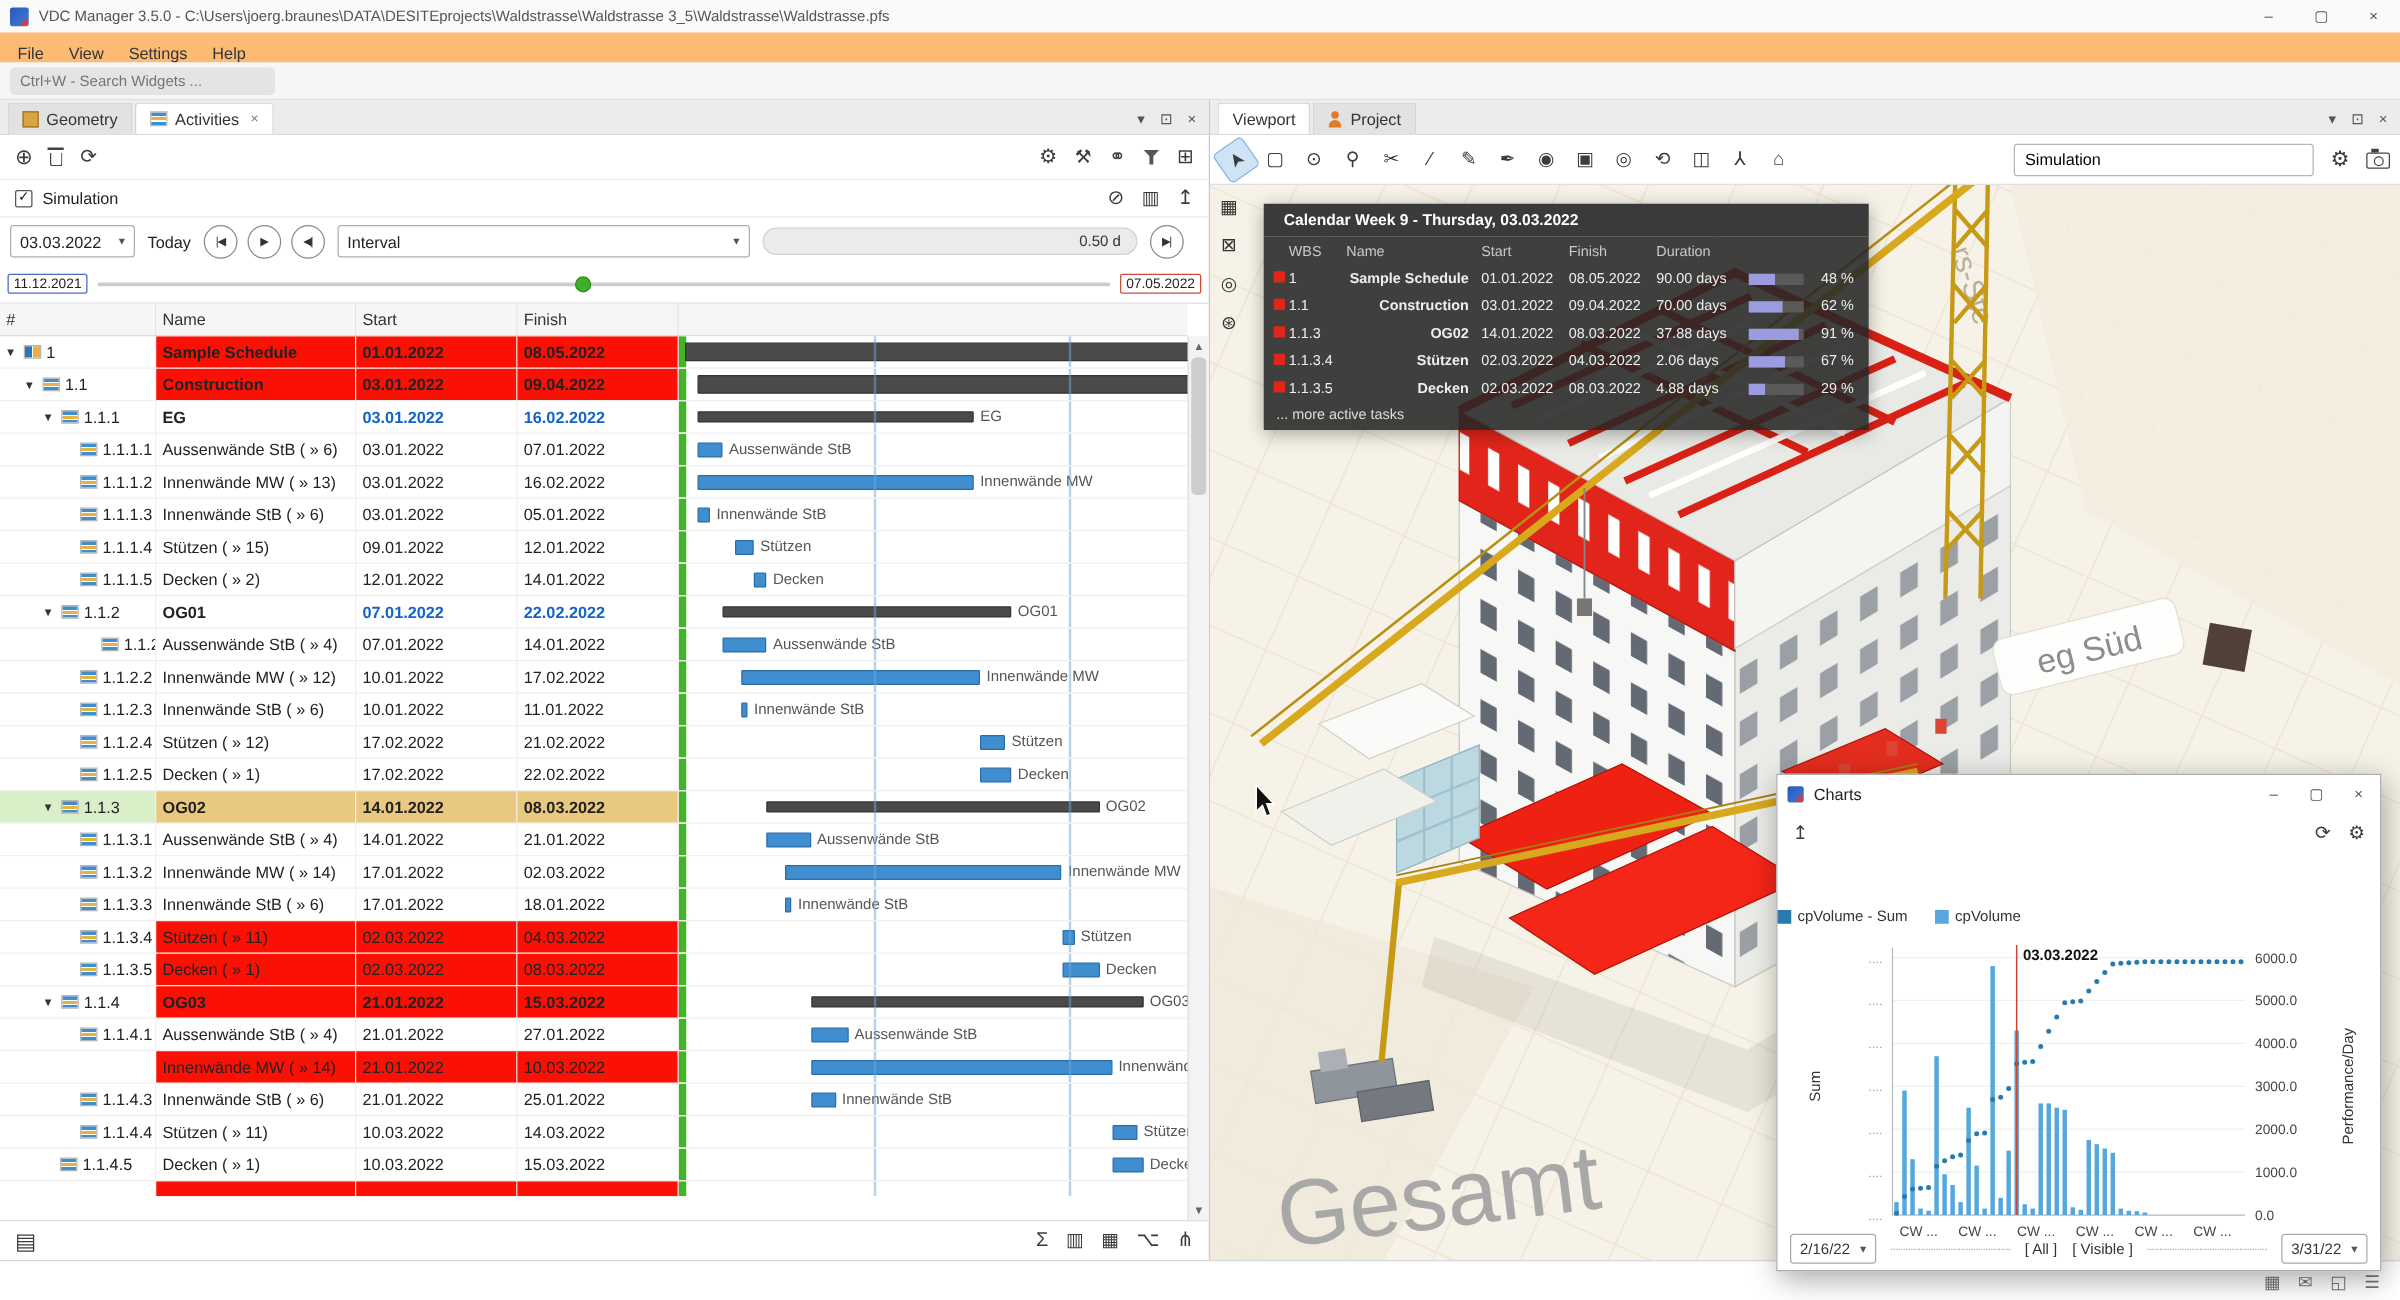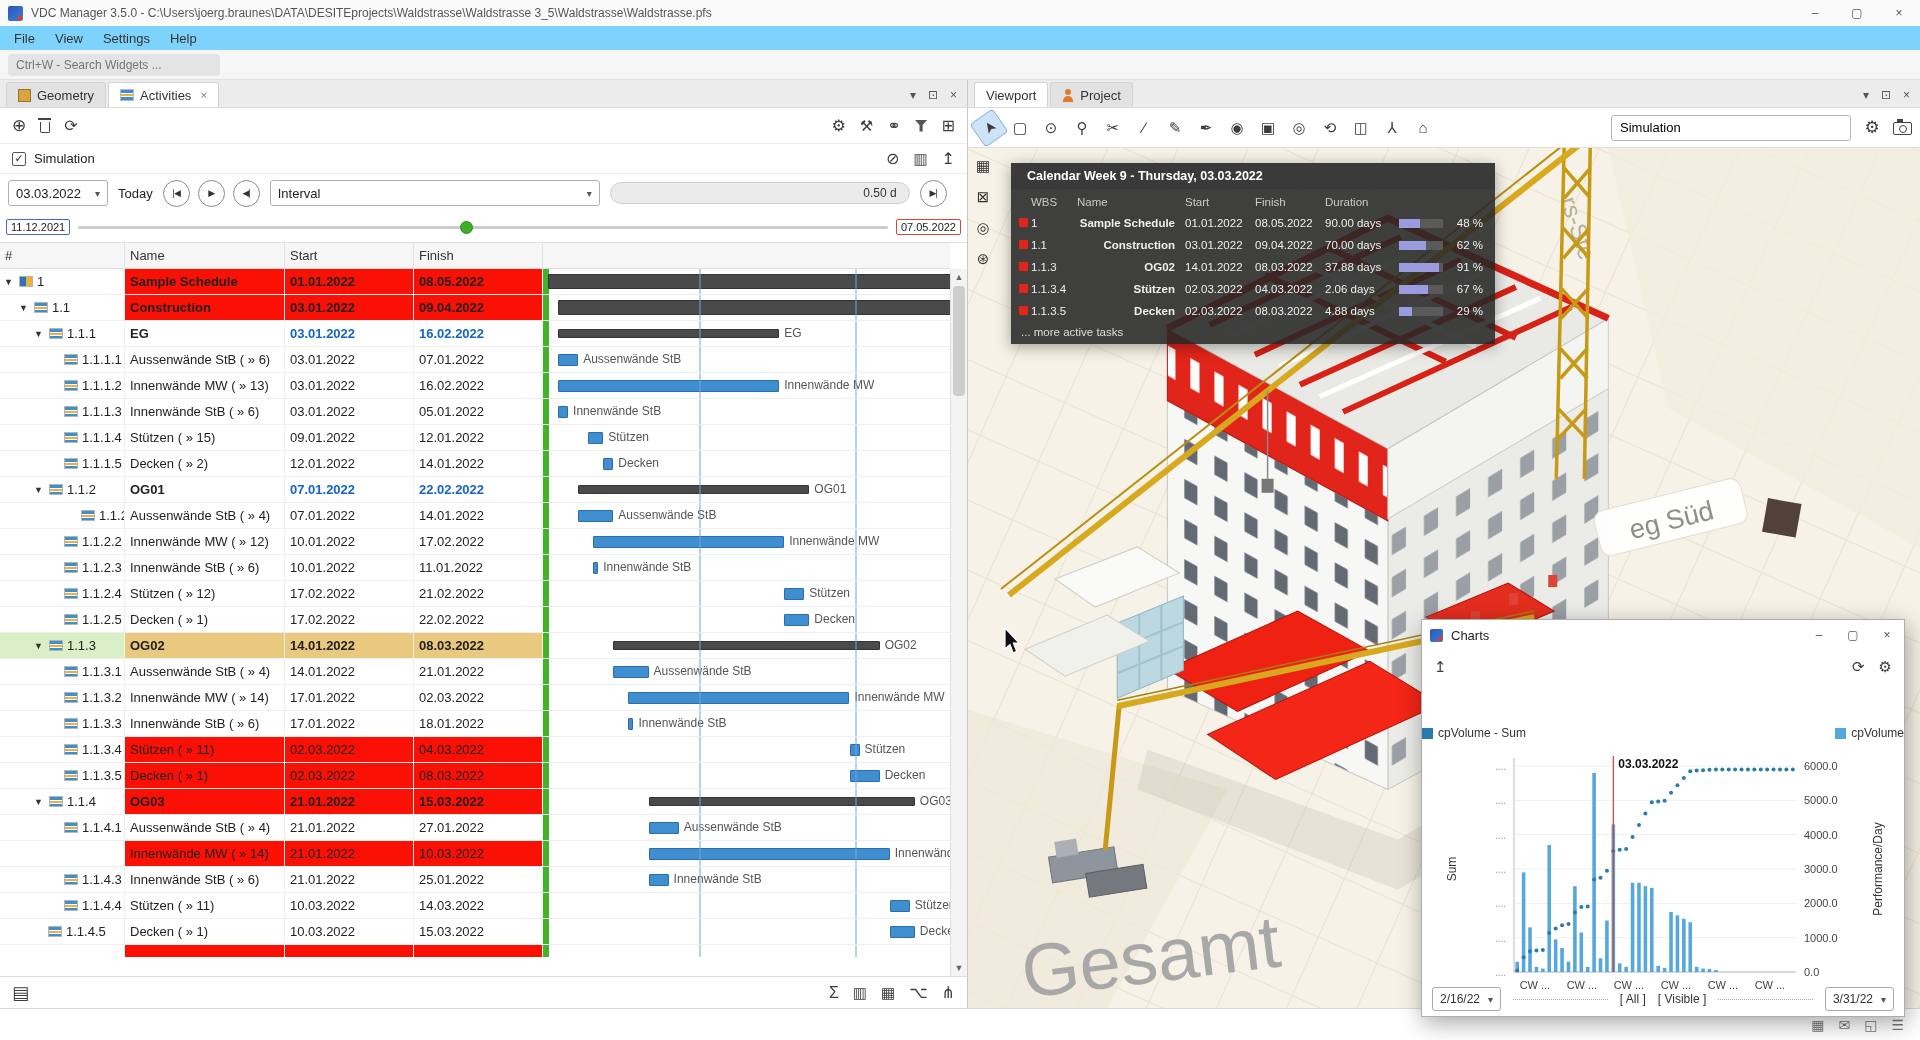--- a/index.html
+++ b/index.html
@@ -8,21 +8,21 @@
 .app{position:relative;width:1920px;height:1040px;display:flex;flex-direction:column;background:#f2f2f2}
 
 
 .titlebar{height:26px;display:flex;align-items:center;background:#fafafa;padding-left:8px;gap:8px;flex:0 0 auto}
 .logo{width:15px;height:15px;border-radius:2px;background:linear-gradient(135deg,#2a57b8,#3f7ddb);position:relative;flex:0 0 auto}
 .logo::after{content:"";position:absolute;right:1px;bottom:1px;width:0;height:0;border-left:6px solid transparent;border-bottom:6px solid #e03a2a}
 .logo.small{width:13px;height:13px}
 .title-text{font-size:12px;color:#555;white-space:nowrap}
 .win-controls{margin-left:auto;display:flex}
 .win-controls span{width:42px;text-align:center;font-size:12px;color:#555;line-height:26px;cursor:default}
-.menubar{height:24px;display:flex;align-items:center;background:#7dd3fc;padding-left:4px}
+.menubar{height:24px;display:flex;align-items:flex-end;background:#fdba74;padding-left:4px}
 .menubar span{padding:0 10px;color:#333}
 .searchrow{height:30px;background:#f6f6f6;display:flex;align-items:center;padding-left:8px;border-bottom:1px solid #e0e0e0}
 .searchrow input{width:212px;height:22px;border:none;background:#e4e4e4;border-radius:4px;padding:0 8px;font-size:12px;color:#777;font-family:inherit}
 
 
 .main{flex:1;display:flex;min-height:0}
 .left-panel{width:968px;flex:0 0 auto;display:flex;flex-direction:column;background:#fff;border-right:1px solid #c9c9c9;min-height:0}
 .right-panel{flex:1;display:flex;flex-direction:column;min-width:0;background:#fff}
 
 
@@ -133,21 +133,21 @@
 .cal-prog i{position:absolute;left:0;top:0;bottom:0;background:#9b9bdf}
 .cal-pct{text-align:right}
 .cal-footer{padding:4px 2px 1px;color:#ddd}
 
 
 .charts-window{position:absolute;left:1421px;top:619px;width:484px;height:398px;background:#fff;border:1px solid #adadad;z-index:30;box-shadow:2px 6px 22px rgba(0,0,0,.35);display:flex;flex-direction:column}
 .cw-title{height:30px;display:flex;align-items:center;gap:8px;padding-left:8px;flex:0 0 auto}
 .cw-title .win-controls span{width:34px;line-height:30px}
 .cw-toolbar{height:32px;display:flex;align-items:center;padding:0 12px;color:#444;gap:14px;flex:0 0 auto}
 .cw-body{flex:1;position:relative;min-height:0}
-.chart-legend{position:absolute;top:44px;left:0;right:0;display:flex;justify-content:space-between;gap:22px;font-size:12px;color:#333;align-items:center}
+.chart-legend{position:absolute;top:44px;left:0;right:0;display:flex;justify-content:flex-start;gap:22px;font-size:12px;color:#333;align-items:center}
 .chart-legend .li{display:inline-flex;align-items:center}
 .chart-legend .sq{width:11px;height:11px;display:inline-block;margin-right:5px}
 #chart-svg{position:absolute;top:64px;left:0;width:484px;height:270px}
 .cw-controls{height:34px;display:flex;align-items:center;padding:0 10px;gap:12px;font-size:12px;color:#333;flex:0 0 auto}
 .leader{flex:1;border-top:1.5px dotted #aaa;height:0}
 .cw-select{height:24px;border:1px solid #aaa;border-radius:3px;display:flex;align-items:center;gap:8px;padding:0 7px;background:#fff}
 .cw-select .chev{font-size:10px;color:#555}
 
 .cursor{position:absolute;left:1004px;top:628px;z-index:40;pointer-events:none}
 </style>

